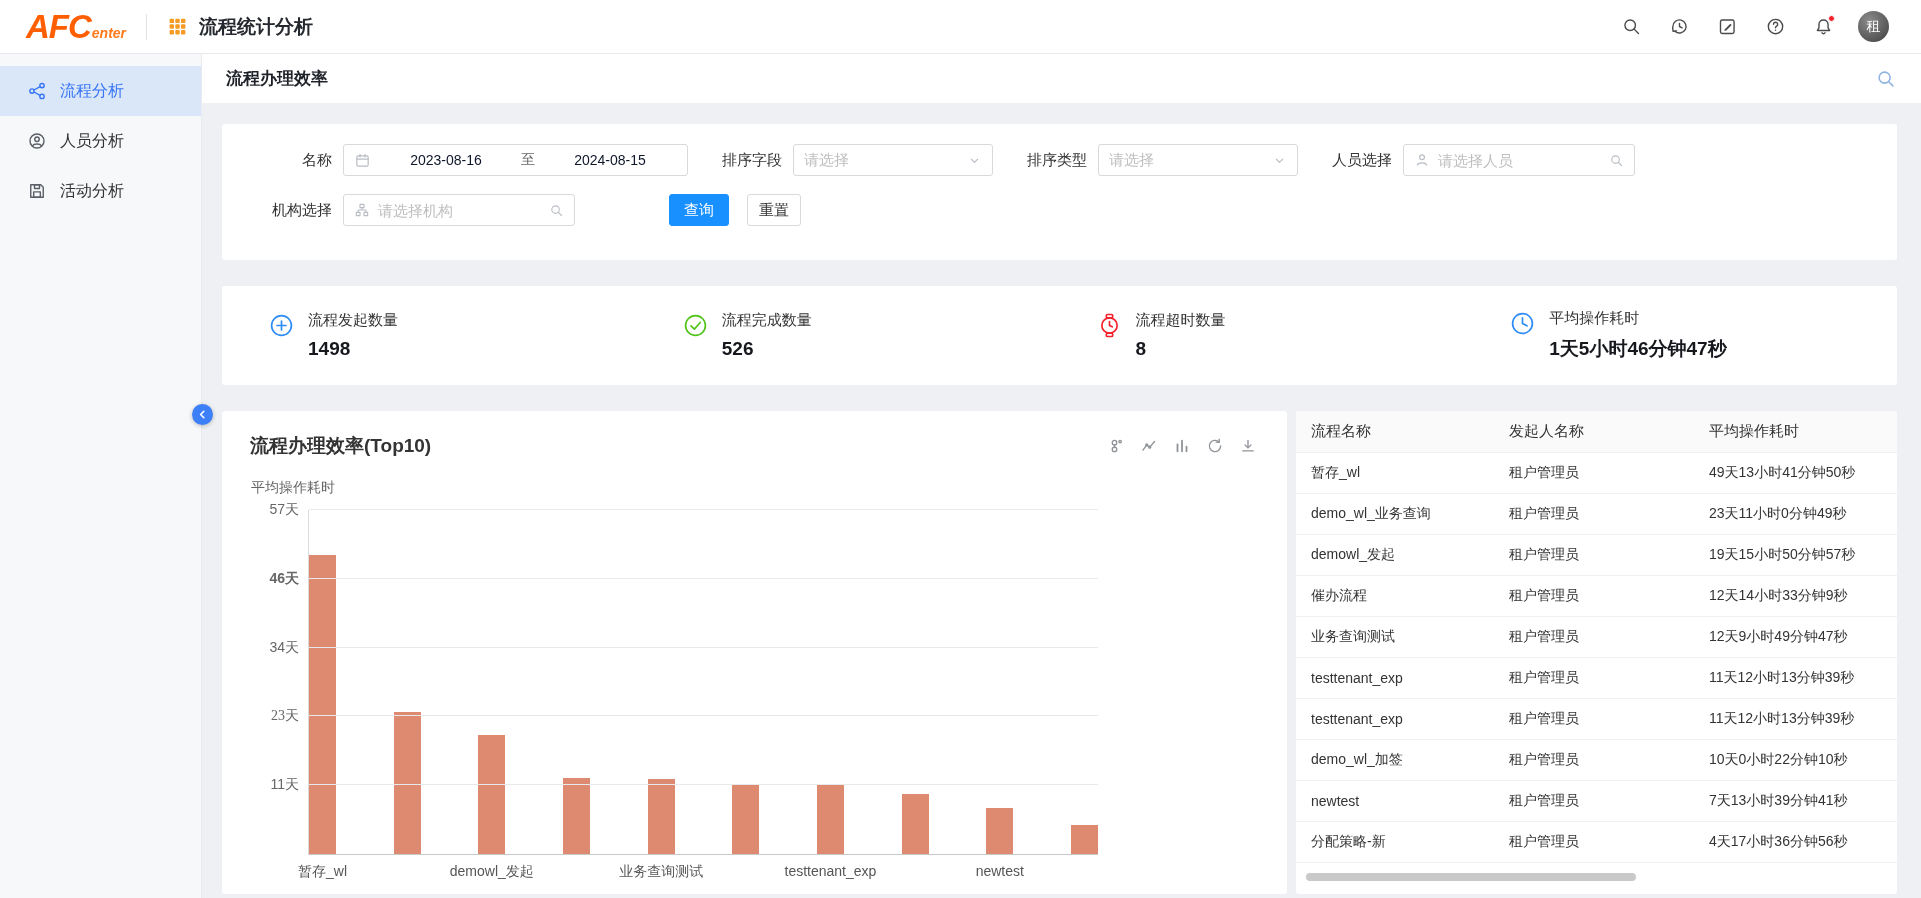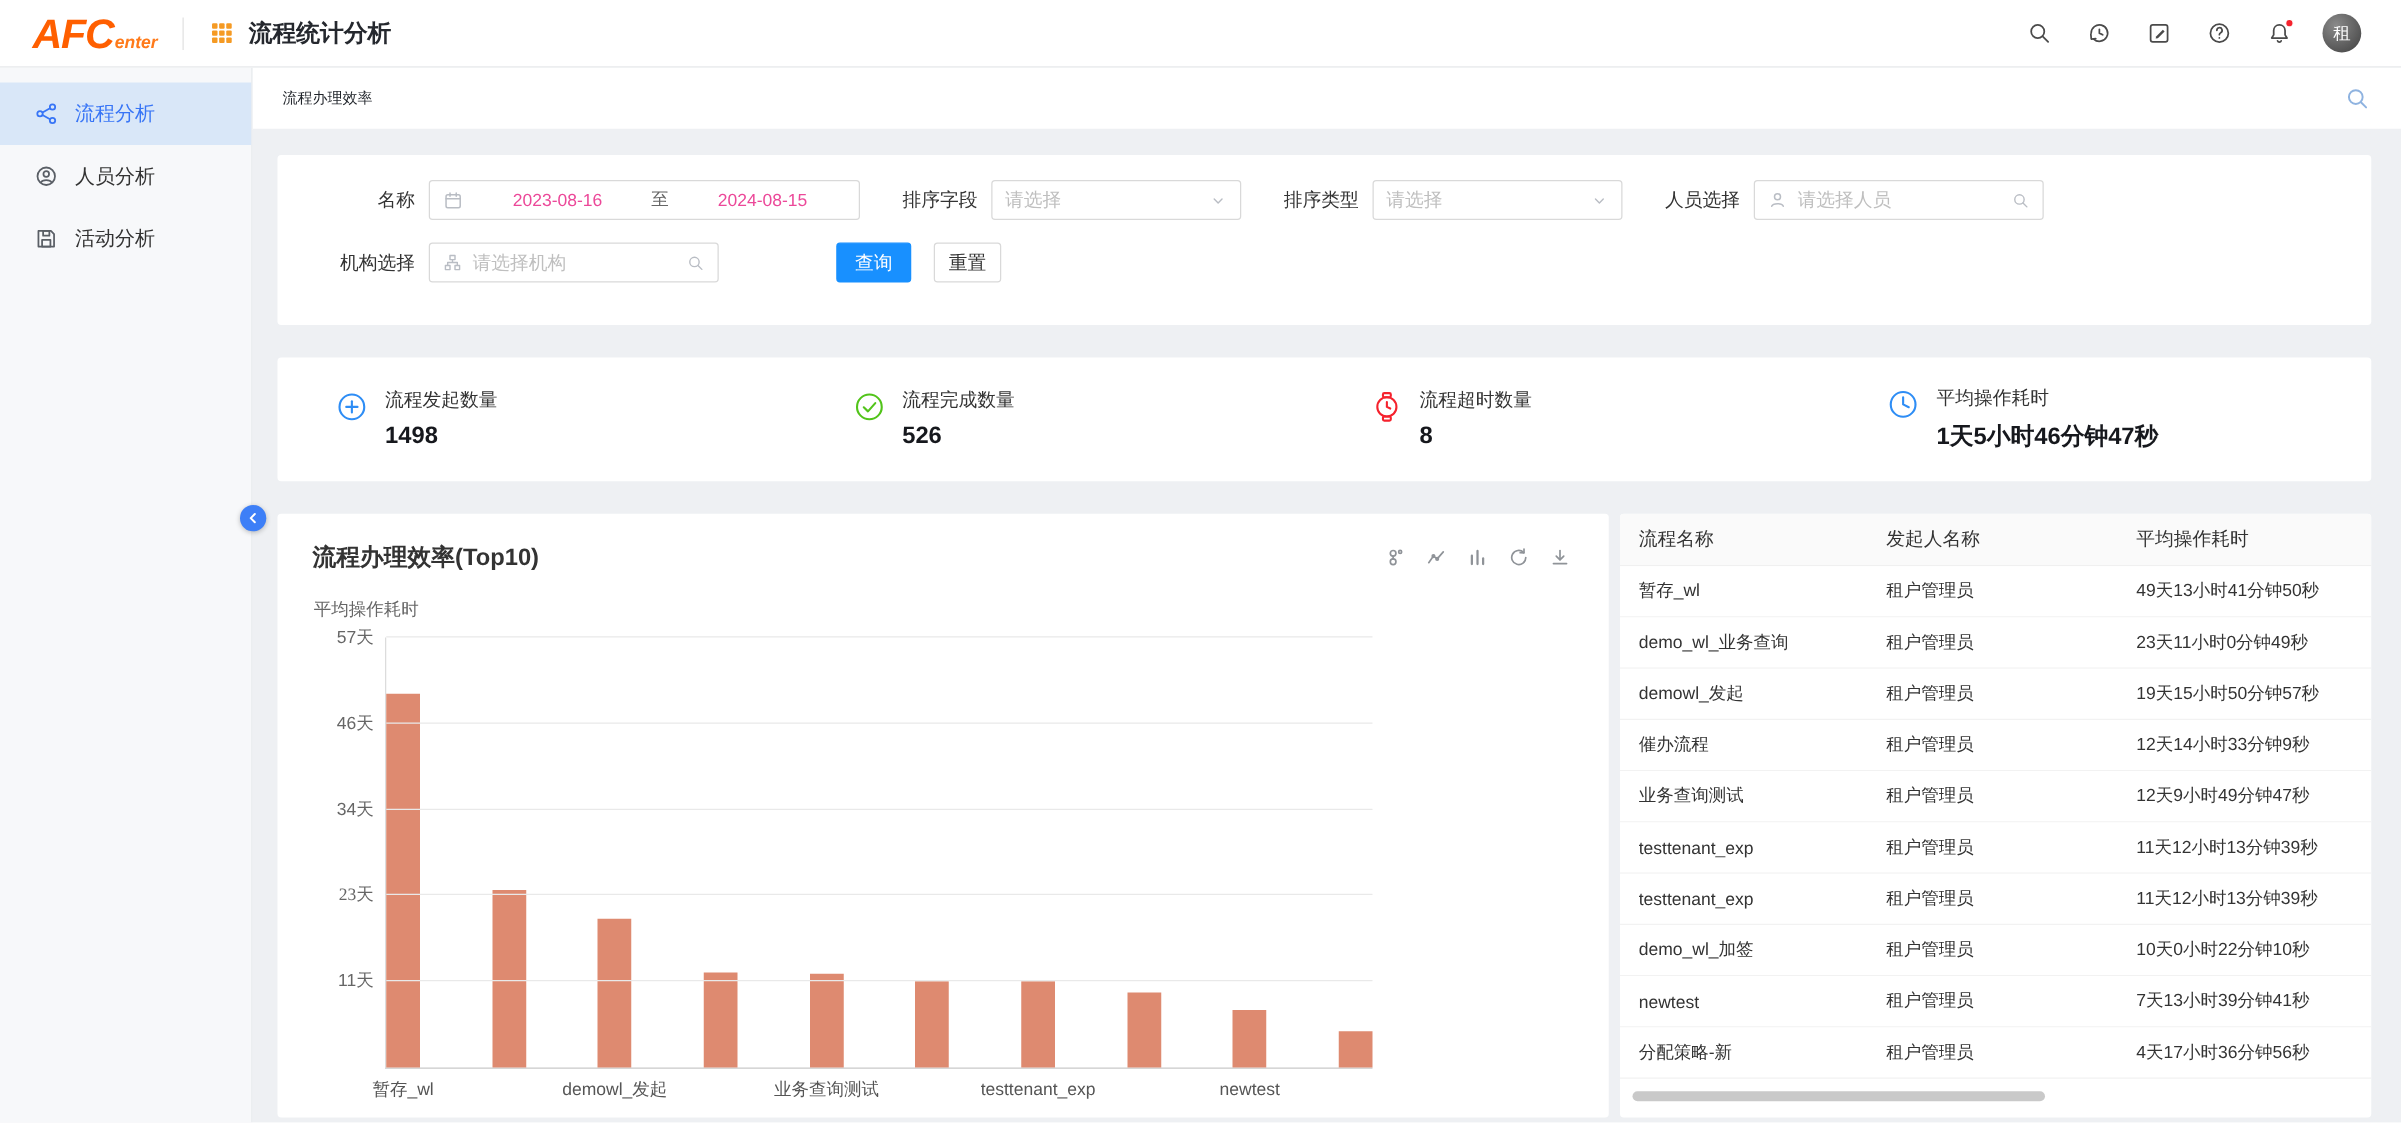--- a/index.html
+++ b/index.html
@@ -24,36 +24,36 @@
   
   .body-row { display:flex; height:844px; }
   .sidebar { width:202px; background:#f7f8fa; border-right:1px solid #e8eaed; padding-top:12px; flex:none; }
   .side-item { height:50px; display:flex; align-items:center; padding-left:27px; gap:13px; font-size:16px; color:#333; cursor:pointer; }
   .side-item .si-ic { display:flex; color:#5a5f66; }
   .side-item.active { background:#d9e7f8; color:#3875f6; }
   .side-item.active .si-ic { color:#3875f6; }
 
   .main { flex:1; display:flex; flex-direction:column; overflow:hidden; }
   .page-header { height:50px; background:#fff; border-bottom:1px solid #eef0f3; display:flex; align-items:center; justify-content:space-between; padding:0 24px; }
-  .page-title { font-size:12px; font-weight:normal; color:#1f2329; }
+  .page-title { font-size:17px; font-weight:bold; color:#1f2329; }
   .ph-search { color:#8fb3e0; display:flex; cursor:pointer; }
 
   .content { flex:1; padding:20px 24px 0 20px; overflow:hidden; }
   .card { background:#fff; border-radius:3px; }
 
   
   .filter-card { padding:20px 28px 34px 28px; display:flex; flex-direction:column; gap:18px; }
   .filter-row { display:flex; align-items:center; }
   .grp { display:flex; align-items:center; }
   .grp + .grp { margin-left:34px; }
   .f-label { min-width:82px; text-align:right; margin-right:11px; font-size:15px; color:#333; white-space:nowrap; }
   .f-label.auto { min-width:0; }
   .box { height:32px; border:1px solid #d9d9d9; border-radius:3px; background:#fff; display:flex; align-items:center; padding:0 10px; gap:8px; cursor:pointer; }
   .date-range { width:345px; }
-  .date-val { flex:1; text-align:center; font-size:14px; color:#ec4899; }
+  .date-val { flex:1; text-align:center; font-size:14px; color:#0f172a; }
   .date-sep { font-size:14px; color:#666; }
   .select { width:200px; justify-content:space-between; }
   .placeholder { color:#bfbfbf; font-size:15px; }
   .input-ico { width:232px; }
   .input-ico input { flex:1; min-width:0; border:none; outline:none; font-size:15px; color:#333; background:transparent; font-family:inherit; }
   .input-ico input::placeholder { color:#bfbfbf; }
   .ic-gray { color:#b9bdc4; display:flex; flex:none; }
   .btn { height:32px; border-radius:3px; font-size:15px; cursor:pointer; font-family:inherit; }
   .btn-primary { width:60px; background:#1890ff; border:1px solid #1890ff; color:#fff; margin-left:94px; }
   .btn-default { width:54px; background:#fff; border:1px solid #d9d9d9; color:#333; margin-left:18px; }
@@ -427,21 +427,21 @@
                       <div class="bar" style="height: 13.2807%; background: rgb(222, 138, 112);"></div>
                       <div class="xlabel">newtest</div>
                     </div>
                     <div class="bar-slot">
                       <div class="bar" style="height: 8.29825%; background: rgb(222, 138, 112);"></div>
                     </div>
                   </div>
               <div class="gridline" style="bottom: 100%;"></div>
                   <div class="ytick" style="bottom: 100%;">57天</div>
                   <div class="gridline" style="bottom: 80%;"></div>
-                  <div class="ytick" style="bottom: 80%;">46天</div>
+                  <div class="ytick" style="bottom: 80%; font-weight: bold;">46天</div>
                   <div class="gridline" style="bottom: 60%;"></div>
                   <div class="ytick" style="bottom: 60%;">34天</div>
                   <div class="gridline" style="bottom: 40%;"></div>
                   <div class="ytick" style="bottom: 40%; font-family: Liberation Serif, serif;">23天</div>
                   <div class="gridline" style="bottom: 20%;"></div>
                   <div class="ytick" style="bottom: 20%;">11天</div>
                 </div>
             </div>
           </section>
 

